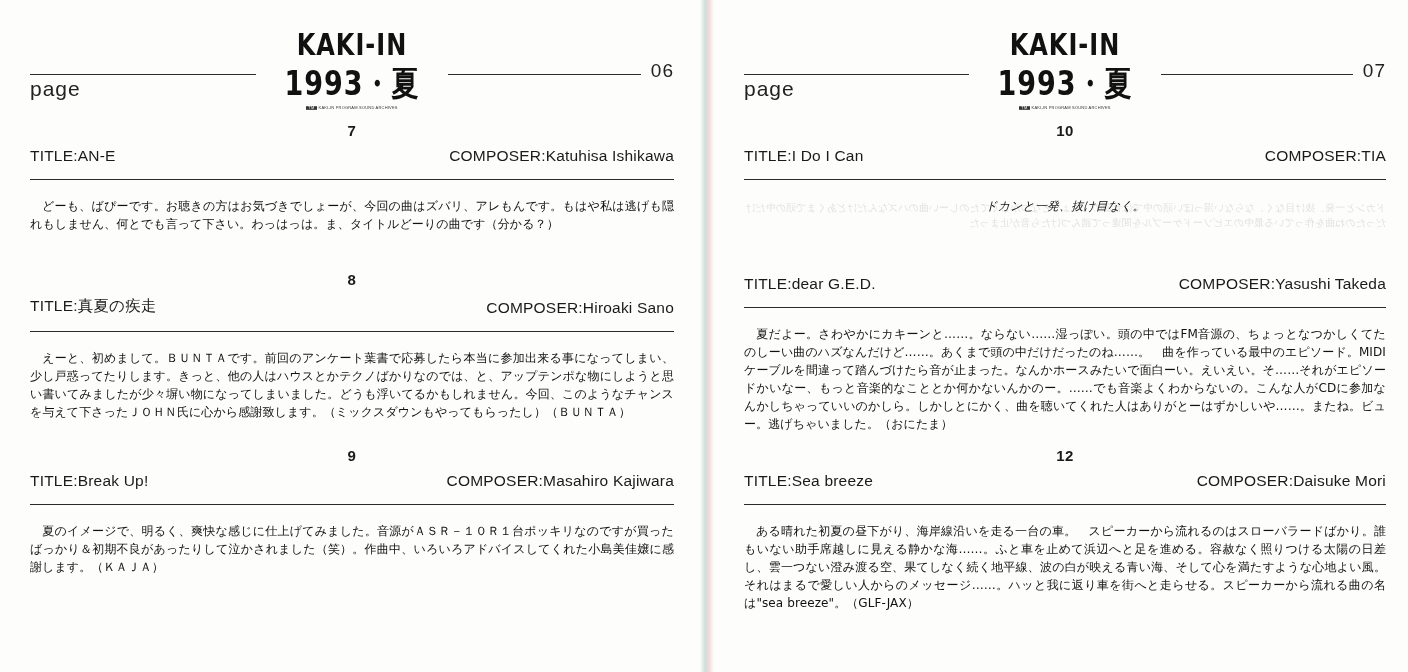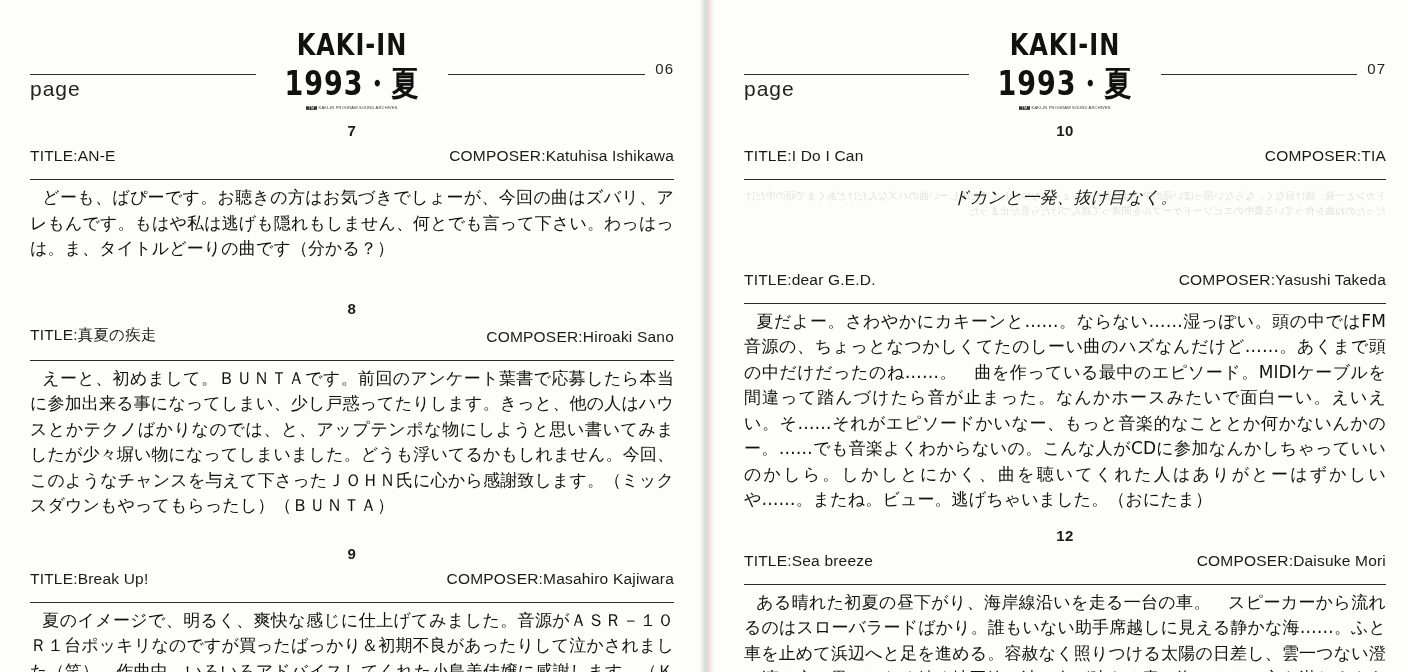--- a/index.html
+++ b/index.html
@@ -64,21 +64,21 @@
     font-size: 21px;
     letter-spacing: 1px;
     background: #fdfdfb;
     padding-right: 10px;
     color: #222;
   }
   .page-num {
     position: absolute;
     right: 0;
     top: 38px;
-    font-size: 15px;
+    font-size: 19px;
     letter-spacing: 1px;
     background: #fdfdfb;
     padding-left: 10px;
     color: #222;
   }
   .logo {
     position: absolute;
     left: 50%;
     top: 0;
     transform: translateX(-50%);
@@ -133,23 +133,23 @@
     display: flex;
     justify-content: space-between;
     align-items: flex-end;
     border-bottom: 1px solid #2a2a2a;
     padding-bottom: 14px;
     font-size: 15.5px;
     letter-spacing: 0.2px;
   }
   .entry-body {
     font-family: "DejaVu Sans", sans-serif;
-    font-size: 17px;
+    font-size: 12px;
     line-height: 1.5;
-    margin-top: 5px;
+    margin-top: 17px;
     text-align: justify;
     letter-spacing: 0.1px;
     color: #111;
   }
   .entry-body .indent { display: inline-block; width: 12px; }
   .entry-body.centered { text-align: center; font-style: italic; }
 
   
   .ghost {
     position: relative;

